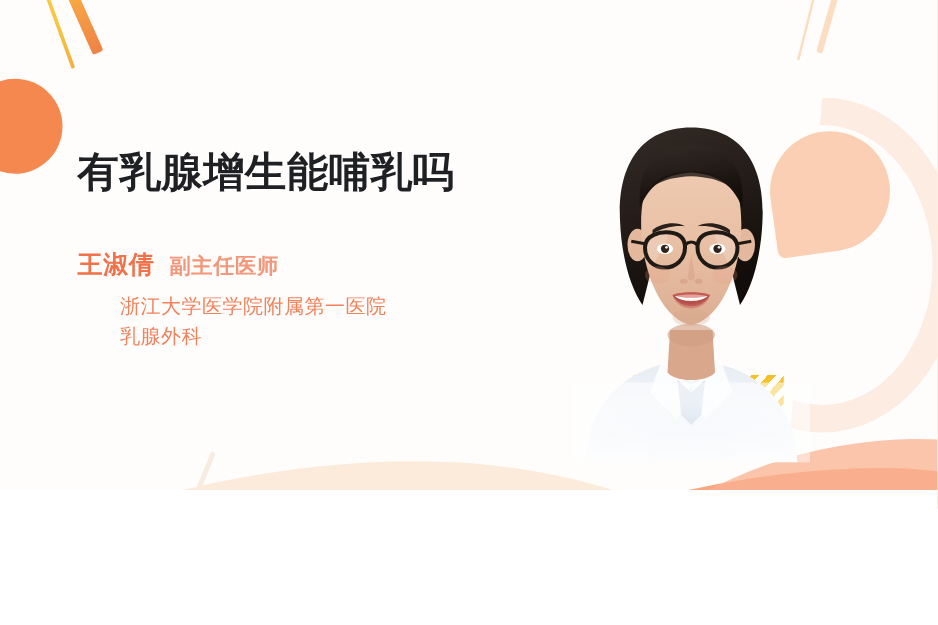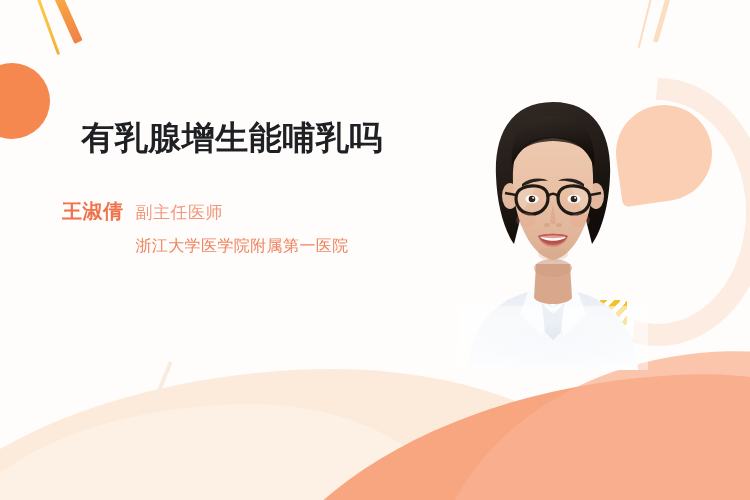--- a/index.html
+++ b/index.html
@@ -5,24 +5,23 @@
 <style>
   * { margin:0; padding:0; box-sizing:border-box; }
   html, body {
     width:750px; height:500px;
     overflow:hidden;
     background:#ffffff;
     font-family:"Liberation Sans","DejaVu Sans",sans-serif;
   }
   #card {
     position:relative;
-    width:750px; height:500px;
+    width:750px; height:392px;
     background:#fefdfc;
     overflow:hidden;
-    text-align:center;
   }
 
   
   #bg-decor {
     position:absolute; inset:0;
     width:750px; height:500px;
     pointer-events:none;
   }
 
   
@@ -175,30 +174,31 @@
     gap:12px;
   }
   #doctor-name {
     font-size:20px;
     font-weight:700;
     color:#f0714a;
     letter-spacing:.5px;
   }
   #doctor-title {
     font-size:17px;
-    font-weight:400;
+    font-weight:700;
     color:#f3977a;
     letter-spacing:.5px;
   }
   #hospital, #department {
     font-size:16px;
     font-weight:400;
     color:#f0825c;
     line-height:1.5;
     letter-spacing:.4px;
+    margin-left:34px;
   }
   #hospital { margin-top:9px; }
 </style>
 </head>
 <body>
 
 <div id="card">
 
   <div id="bg-decor">
 
@@ -316,15 +316,16 @@
 
     <div id="headline">有乳腺增生能哺乳吗</div>
 
     <div id="byline">
       <span id="doctor-name">王淑倩</span>
       <span id="doctor-title">副主任医师</span>
     </div>
 
     <div id="hospital">浙江大学医学院附属第一医院</div>
 
+    <div id="department">乳腺外科</div>
   </div>
 
 </div>
 
 </body></html>

